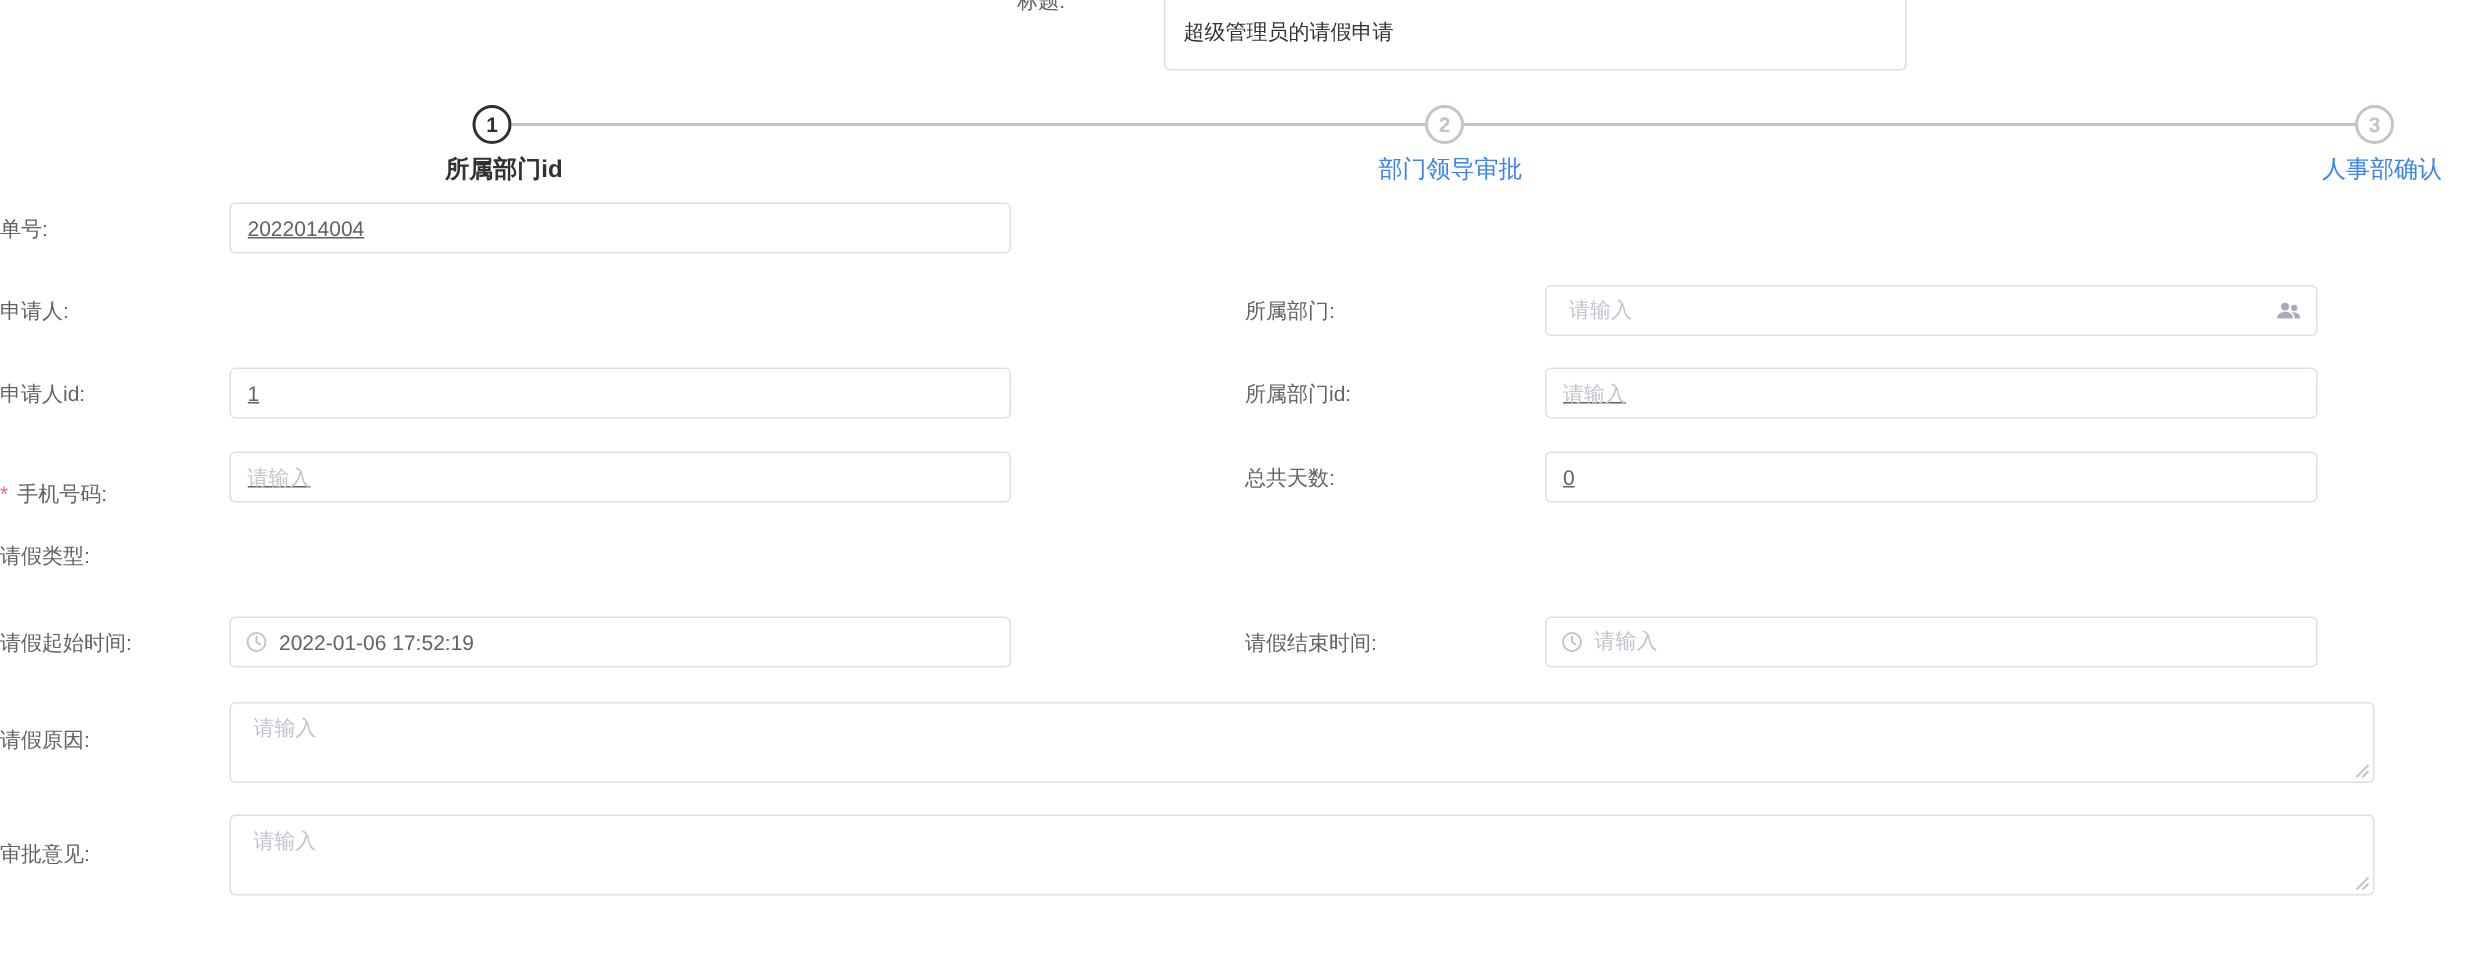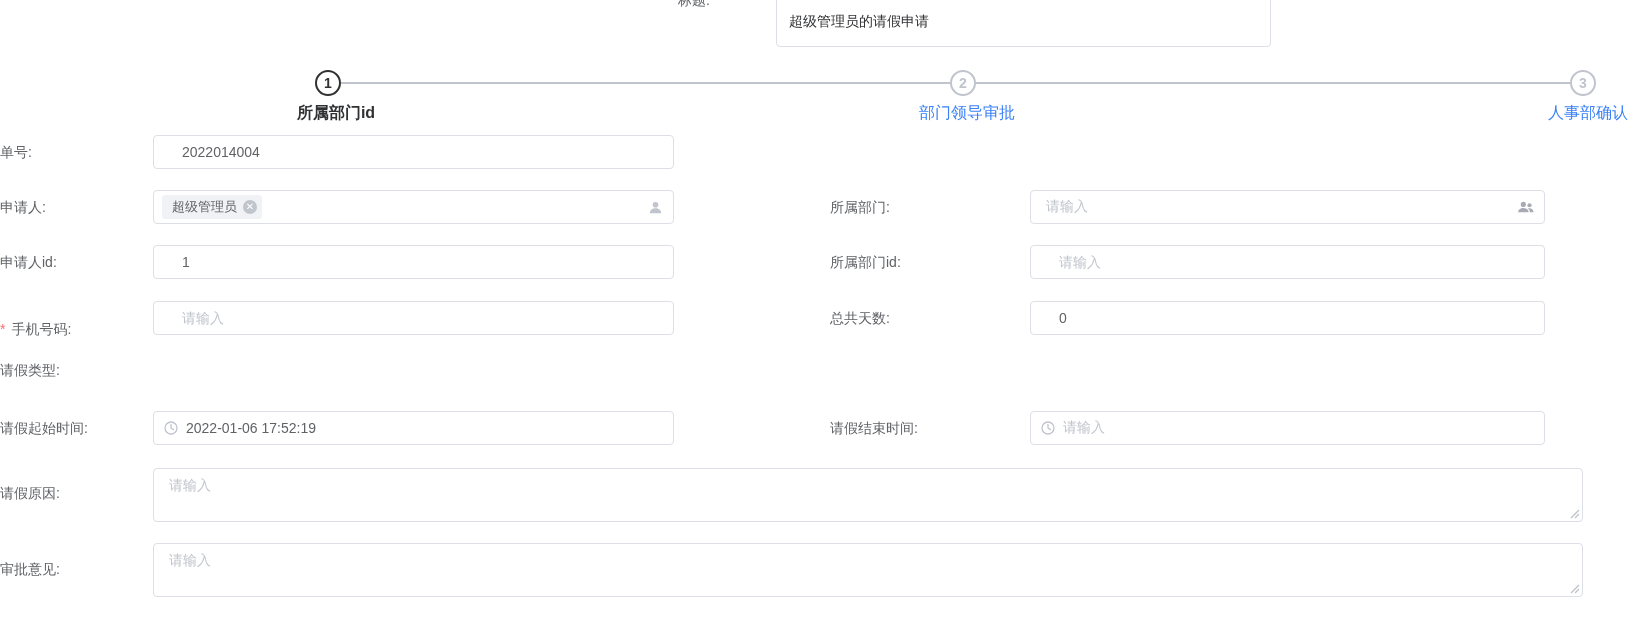--- a/index.html
+++ b/index.html
@@ -48,21 +48,21 @@
     white-space: nowrap;
   }
   .f-label.left-col { left: 0; width: 140px; }
   .f-label.right-col { left: 830px; width: 187px; }
   .req { color: #F56C6C; margin-right: 6px; }
 
   .f-input, .input-box {
     height: 34px; border: 1px solid #DCDFE6; border-radius: 4px;
     background: #fff; font-size: 14px; color: #606266;
   }
-  .f-input { padding: 0 28px; outline: none; width: 100%; font-family: inherit; }
+  .f-input { padding: 0 11px; outline: none; width: 100%; font-family: inherit; text-decoration: underline; }
   .f-input::placeholder { color: #C0C4CC; }
   .wrap-left  { left: 153px; width: 521px; }
   .wrap-right { left: 1030px; width: 515px; }
 
   .input-box {
     display: flex; align-items: center; padding: 0 10px;
     position: absolute;
   }
   .input-box .ph { color: #C0C4CC; }
   .input-box .val { color: #606266; }
@@ -128,32 +128,20 @@
   <div class="abs step-title active" style="left:336px;">所属部门id</div>
   <div class="abs step-title" style="left:967px;">部门领导审批</div>
   <div class="abs step-title" style="left:1588px;">人事部确认</div>
 
   <div class="abs f-label left-col" style="top:142px;">单号:</div>
   <div class="abs wrap-left" style="top:135px;">
     <input class="f-input" value="2022014004" style="">
   </div>
 
   <div class="abs f-label left-col" style="top:197px;">申请人:</div>
-  <div class="input-box wrap-left" style="top:190px;">
-    <span class="tag">
-      <span>超级管理员</span>
-      <span class="tag-close">✕</span>
-    </span>
-    <span class="suffix-icon">
-      <svg width="15" height="15" viewBox="0 0 16 16">
-          <circle cx="8" cy="5" r="3" fill="#C0C4CC"></circle>
-          <path d="M2 14c0-3.3 2.7-5.2 6-5.2s6 1.9 6 5.2z" fill="#C0C4CC"></path>
-        </svg>
-    </span>
-  </div>
 
   <div class="abs f-label right-col" style="top:197px;">所属部门:</div>
   <div class="input-box wrap-right" style="top:190px;">
     <span class="ph" style="margin-left:5px;">请输入</span>
     <span class="suffix-icon">
       <svg width="16" height="14" viewBox="0 0 18 16">
           <circle cx="6" cy="5" r="3" fill="#A8ABB3"></circle>
           <path d="M0 14c0-3.2 2.7-5 6-5s6 1.8 6 5z" fill="#A8ABB3"></path>
           <circle cx="13" cy="6" r="2.4" fill="#A8ABB3"></circle>
           <path d="M12.6 9.4c2.6.1 5 1.6 5 4.6h-4.2c0-1.9-.9-3.4-2.2-4.3.5-.2.9-.3 1.4-.3z" fill="#A8ABB3"></path>

